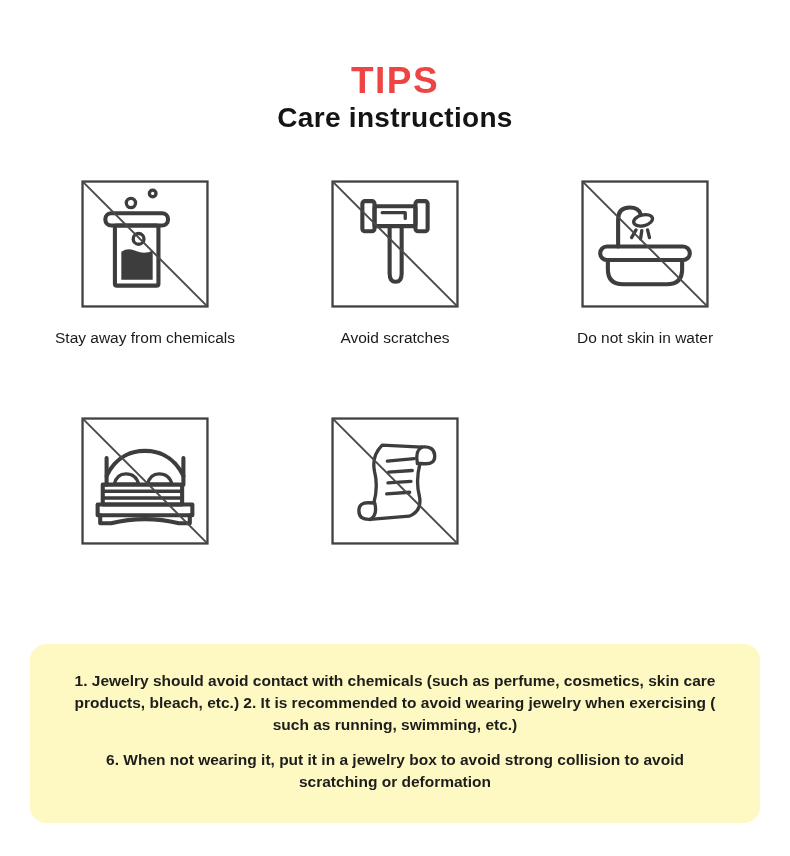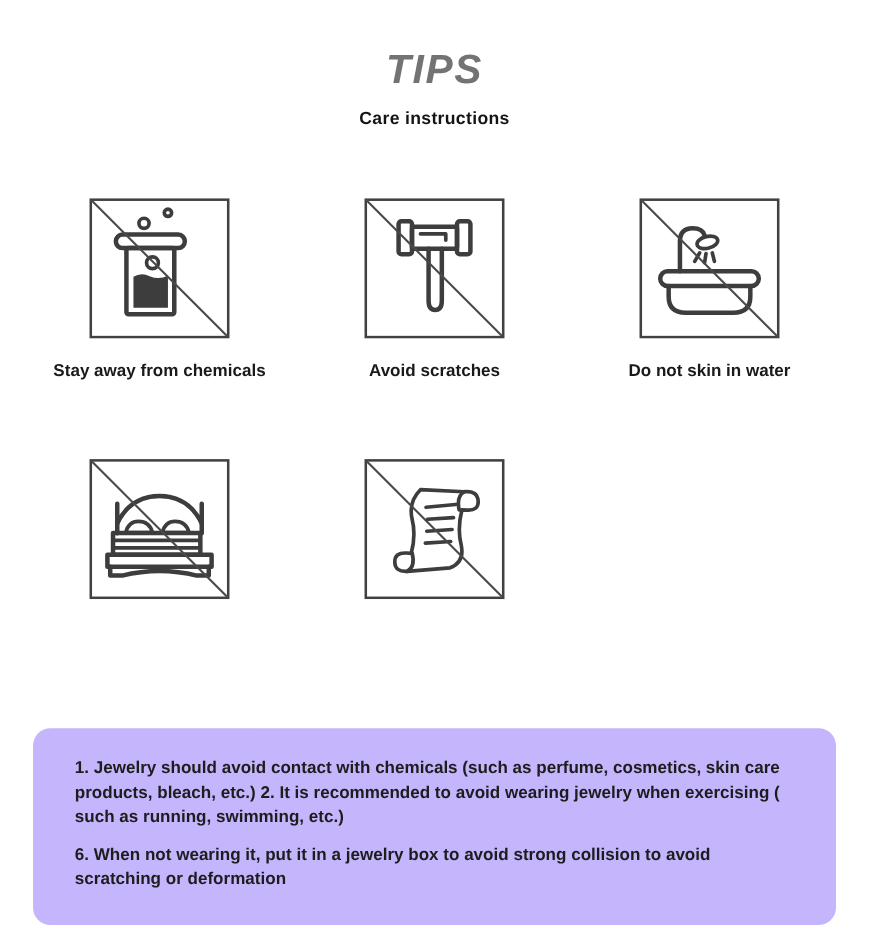--- a/index.html
+++ b/index.html
@@ -3,48 +3,49 @@
 <meta charset="utf-8">
 <style>
   html,body{margin:0;padding:0;}
   body{
     width:790px;height:856px;background:#ffffff;
     font-family:"Liberation Sans", sans-serif;color:#1c1c1c;
     position:relative;overflow:hidden;
   }
   .header{position:absolute;top:0;left:0;width:790px;text-align:center;}
   .title{
-    margin-top:42px;font-size:37px;font-weight:600;letter-spacing:1.5px;color:#737373;font-style:italic;
+    margin-top:60px;font-size:37px;font-weight:600;letter-spacing:1.5px;color:#ef4444;
   }
   .subtitle{
-    margin-top:16px;font-size:16px;font-weight:800;letter-spacing:.3px;color:#141414;
+    font-size:28px;font-weight:800;letter-spacing:.3px;color:#141414;
   }
   .grid{
     position:absolute;top:180px;left:20px;width:750px;
     display:grid;grid-template-columns:repeat(3,250px);grid-auto-rows:237px;
   }
   .cell{display:flex;flex-direction:column;align-items:center;}
   .icon-box{width:130px;height:128px;flex:0 0 auto;}
   .icon-box svg{display:block;width:100%;height:100%;}
   .ic{stroke:#3d3d3d;fill:none;stroke-width:3.2;stroke-linecap:round;stroke-linejoin:round;}
   .ic-thin{stroke:#3d3d3d;fill:none;stroke-width:2.6;stroke-linecap:round;stroke-linejoin:round;}
   .ic-fill{fill:#3d3d3d;stroke:none;}
   .frame{stroke:#414141;fill:none;stroke-width:1.8;}
   .slash{stroke:#4a4a4a;fill:none;stroke-width:1.5;}
   .label{
-    margin-top:20px;font-size:15.5px;font-weight:700;line-height:1.25;
+    margin-top:20px;font-size:15.5px;font-weight:400;line-height:1.25;
     text-align:center;color:#1a1a1a;
   }
   .label.left{text-align:left;}
   .label.w150{width:150px;}
   .label.w210{width:210px;font-size:14px;}
   .notes-box{
-    position:absolute;left:30px;top:662px;width:730px;height:179px;
-    background:#c4b5fd;border-radius:16px;box-sizing:border-box;
+    position:absolute;left:30px;top:644px;width:730px;height:179px;
+    background:#fef9c3;border-radius:16px;box-sizing:border-box;
     padding:26px 38px;
+    text-align:center;
   }
   .notes-box p{
     margin:0 0 13px 0;font-size:15.5px;font-weight:800;line-height:1.42;color:#1d1d1d;
   }
 </style>
 </head>
 <body>
 
 <div class="header">
   <div class="title">TIPS</div>

